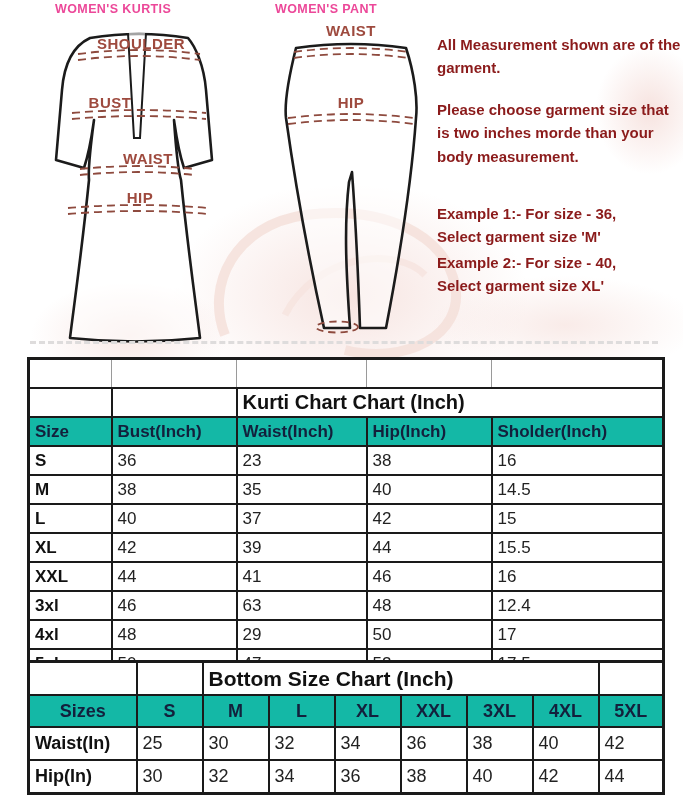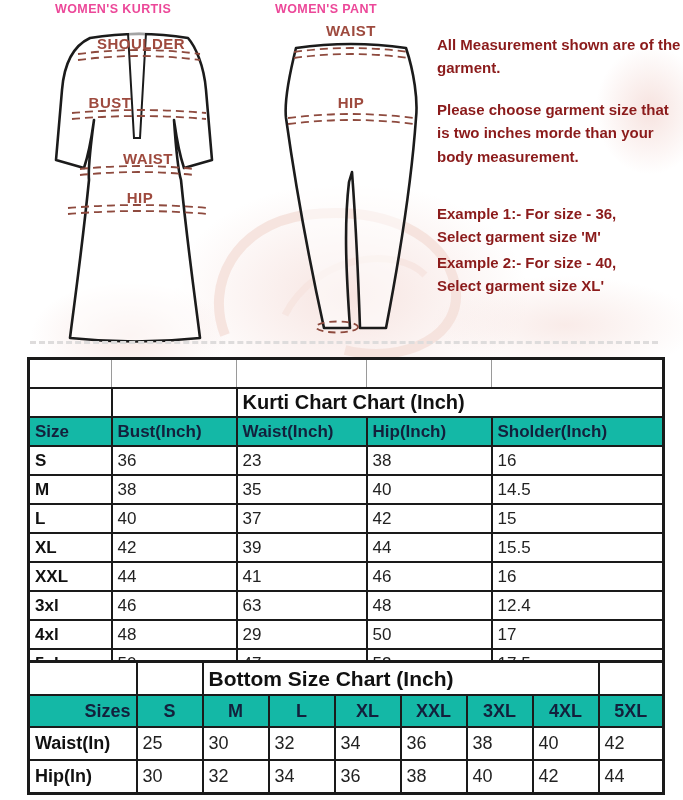--- a/index.html
+++ b/index.html
@@ -46,21 +46,21 @@
   .t-blank { background:#fff; }
   .header-row th { background:#14b8a6; color:#13203c; font-weight:bold; font-size:17px;
                    text-align:left; height:27px; }
   .kurti-table td { height:27px; }
   .rowlabel { font-weight:bold; text-align:left; color:#111; }
   .num { text-align:left; font-weight:normal; }
 
   .bottom-table { left:27px; top:660px; width:635px; font-size:18px; }
   .bottom-table .title-cell { font-size:21px; height:31px; }
   .bottom-table .header-row th { font-size:18px; text-align:center; height:30px; }
-  .bottom-table .header-row th.first { text-align:right; }
+  .bottom-table .header-row th.first { text-align:center; }
   .bottom-table td { height:31px; }
   .bottom-table .rowlabel { font-size:18px; }
 </style>
 </head>
 <body>
 
 <div class="canvas">
 
   <div class="wm wm1"></div>
   <div class="wm wm2"></div>

